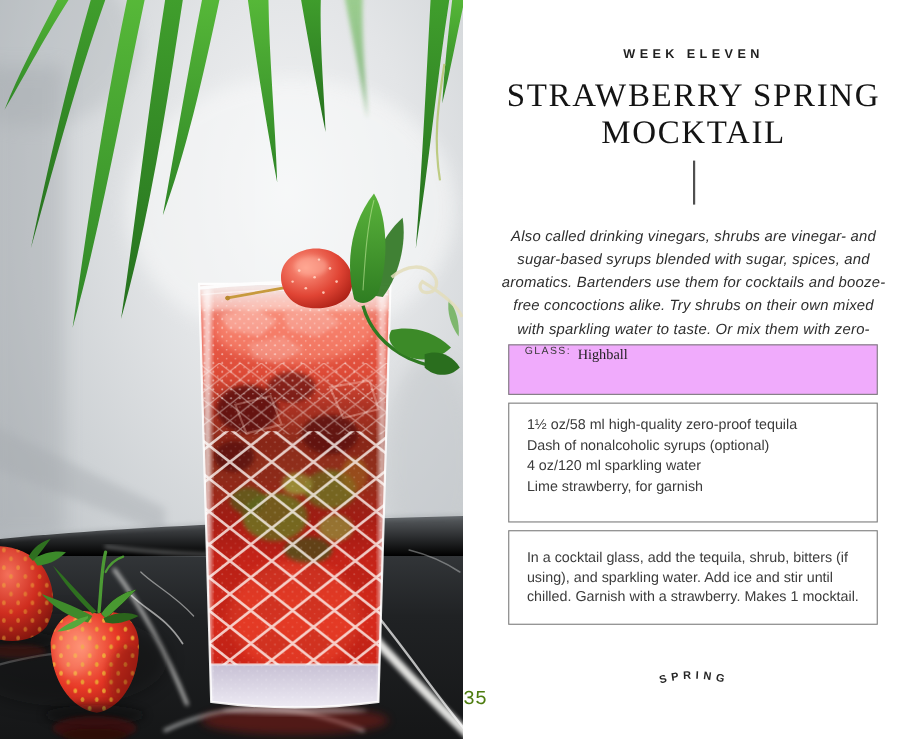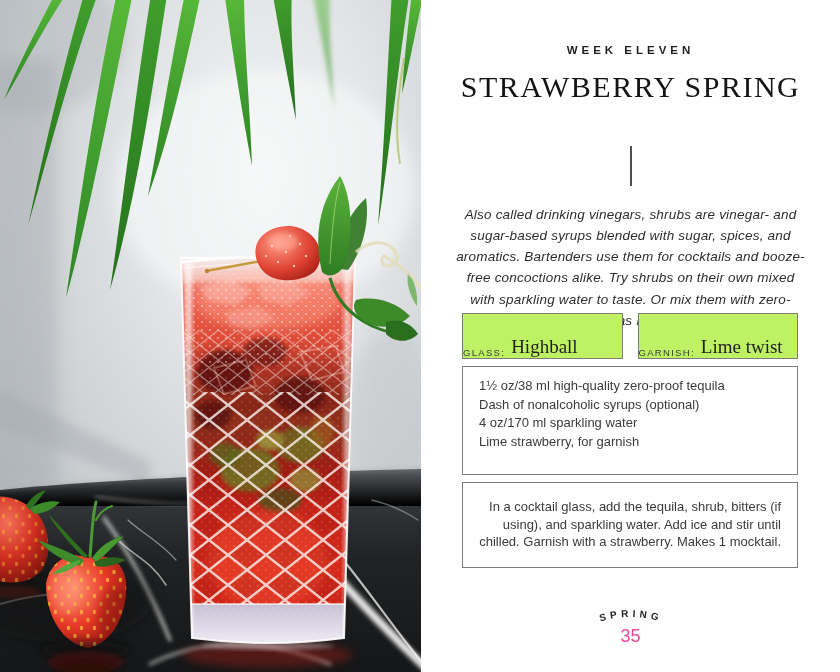--- a/index.html
+++ b/index.html
@@ -11,37 +11,37 @@
   .kicker{position:absolute;top:44px;left:0;width:100%;text-align:center;
           font-size:11.5px;font-weight:700;letter-spacing:4px;color:#1f1f1f;}
   .title{position:absolute;top:70px;left:0;width:100%;text-align:center;
          font-family:"Liberation Serif",serif;font-weight:400;
          font-size:30px;line-height:34px;letter-spacing:1.5px;color:#141414;}
   .divider{position:absolute;top:146px;left:50%;margin-left:-1px;width:2px;height:40px;background:#4f4f4f;}
   .intro{position:absolute;top:190px;left:34px;width:351px;text-align:center;
          font-style:italic;font-size:13.5px;line-height:1.58;letter-spacing:.2px;color:#2d2d2d;}
 
   .specs{position:absolute;top:313px;left:41px;width:336px;height:46px;display:flex;gap:15px;}
-  .spec-cell{flex:1;border:1px solid #7c7c7c;display:flex;align-items:flex-end;box-sizing:border-box;background:#bef264;}
+  .spec-cell{flex:1;border:1px solid #7c7c7c;display:flex;align-items:flex-start;padding-left:14px;box-sizing:border-box;background:#f0abfc;}
   .spec-label{font-size:9.5px;letter-spacing:1.3px;color:#3a3a3a;margin-right:6px;}
-  .spec-value{font-family:"Liberation Serif",serif;font-size:19px;color:#1e1e1e;}
+  .spec-value{font-family:"Liberation Serif",serif;font-size:13px;color:#1e1e1e;}
 
   .ingredients{position:absolute;top:366px;left:41px;width:336px;height:109px;border:1px solid #7c7c7c;
                box-sizing:border-box;padding:10px 16px 0 16px;background:#fff;}
   .ingredients ul{margin:0;padding:0;list-style:none;}
   .ingredients li{font-size:13px;line-height:18.6px;color:#3b3b3b;}
 
   .instructions{position:absolute;top:482px;left:41px;width:336px;height:86px;border:1px solid #7c7c7c;
-                box-sizing:border-box;padding:15px 16px 0 16px;background:#fff;text-align:right;}
+                box-sizing:border-box;padding:15px 16px 0 16px;background:#fff;}
   .instructions p{margin:0;font-size:13px;line-height:17.6px;color:#3b3b3b;}
 
   .footer{position:absolute;top:597px;left:0;width:100%;text-align:center;}
   .footer svg{display:inline-block;}
-  .page-number{position:absolute;top:626px;left:0;width:100%;text-align:center;
-               font-family:Liberation Sans, sans-serif;font-size:18px;color:#ec4899;}
+  .page-number{position:absolute;top:626px;left:0;width:100%;text-align:left;
+               font-family:Liberation Mono, monospace;font-size:18px;color:#4d7c0f;}
 </style>
 </head>
 <body>
 
 <div class="canvas">
 
   <div class="photo">
     <svg width="421" height="672" viewBox="0 0 421 672">
       <defs>
         <radialGradient id="wallGrad" cx="62%" cy="26%" r="80%">
@@ -284,40 +284,37 @@
         <path d="M408,272 C414,280 418,292 417,306 C410,296 406,284 408,272 Z" fill="#57a63d" opacity="0.7"></path>
         <path d="M356,252 C370,240 386,240 394,250 C400,258 396,266 388,266 C382,266 380,260 384,256 C404,268 416,278 420,288" stroke="#e3ddba" stroke-width="3" fill="none" opacity="0.85"></path>
       </g>
     </svg>
   </div>
 
   <div class="page">
     <div class="kicker">WEEK ELEVEN</div>
     <div class="title">
       <div>STRAWBERRY SPRING</div>
+      <div>MOCKTAIL</div>
     </div>
     <div class="divider"></div>
     <p class="intro">Also called drinking vinegars, shrubs are vinegar- and sugar-based syrups blended with sugar, spices, and aromatics. Bartenders use them for cocktails and booze-free concoctions alike. Try shrubs on their own mixed with sparkling water to taste. Or mix them with zero-proof liquors, as I've done here.</p>
 
     <div class="specs">
       <div class="spec-cell">
         <span class="spec-label">GLASS:</span>
         <span class="spec-value">Highball</span>
       </div>
-      <div class="spec-cell">
-        <span class="spec-label">GARNISH:</span>
-        <span class="spec-value">Lime twist</span>
-      </div>
     </div>
 
     <div class="ingredients">
       <ul>
-        <li>1½ oz/38 ml high-quality zero-proof tequila</li>
+        <li>1½ oz/58 ml high-quality zero-proof tequila</li>
         <li>Dash of nonalcoholic syrups (optional)</li>
-        <li>4 oz/170 ml sparkling water</li>
+        <li>4 oz/120 ml sparkling water</li>
         <li>Lime strawberry, for garnish</li>
       </ul>
     </div>
 
     <div class="instructions">
       <p>In a cocktail glass, add the tequila, shrub, bitters (if using), and sparkling water. Add ice and stir until chilled. Garnish with a strawberry. Makes 1 mocktail.</p>
     </div>
 
     <div class="footer">
       <svg width="150" height="40" viewBox="0 0 150 40">

